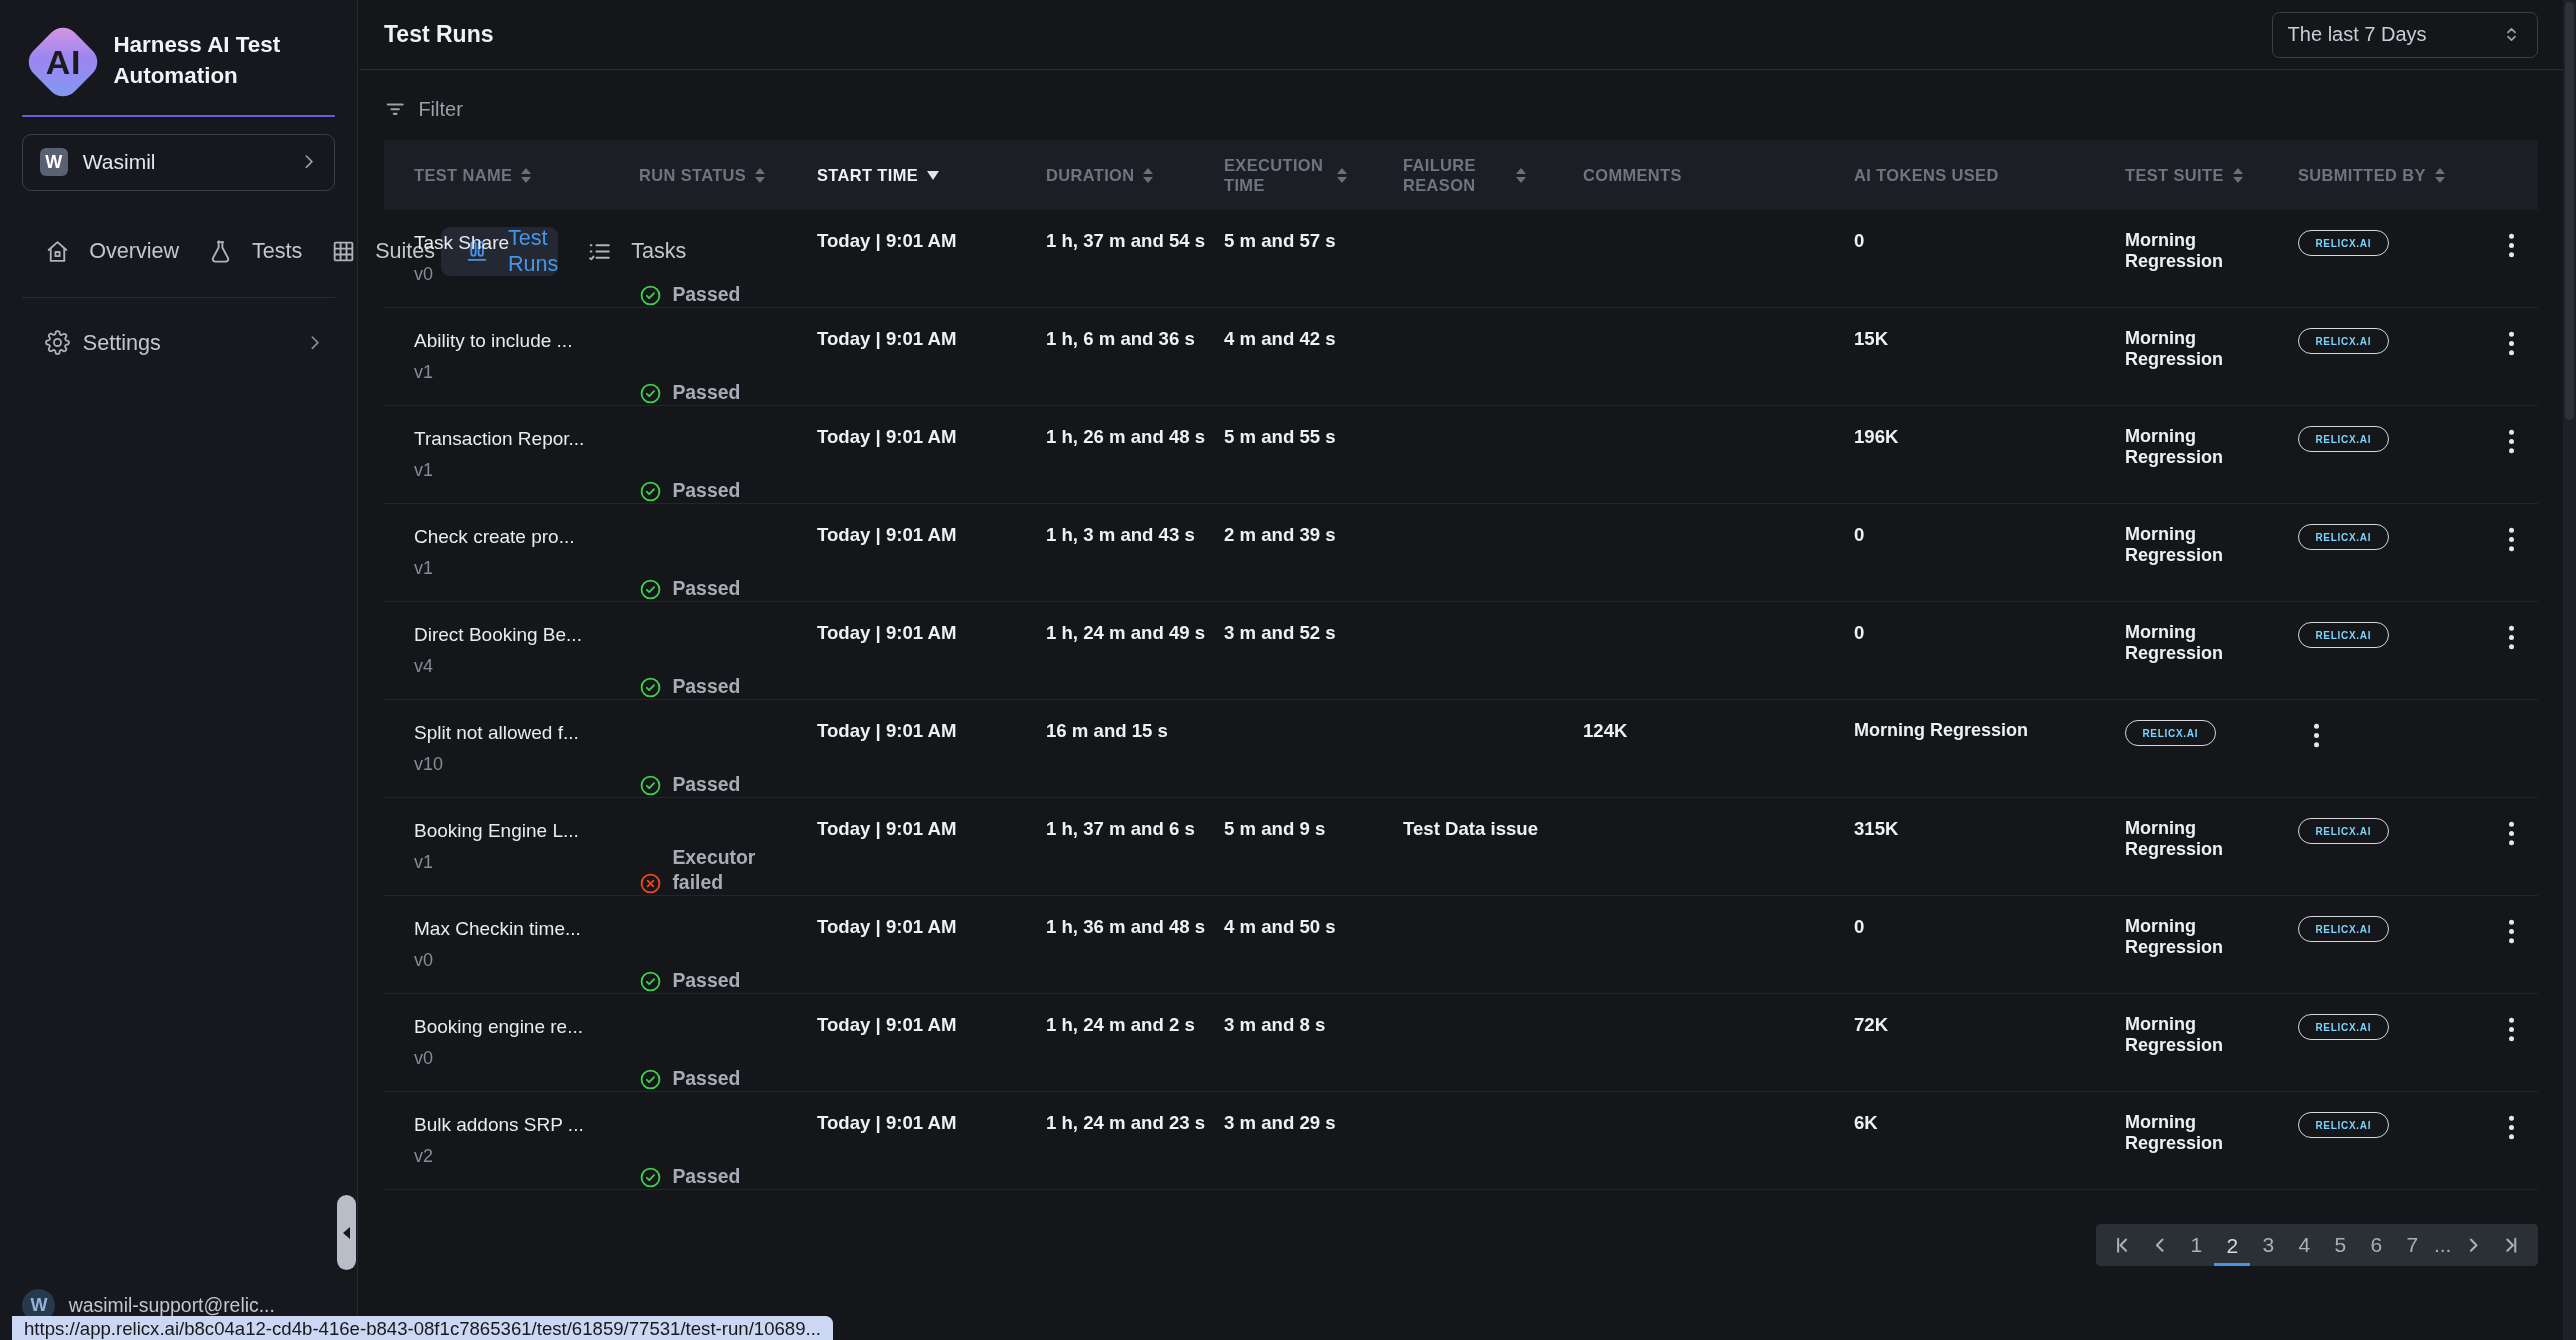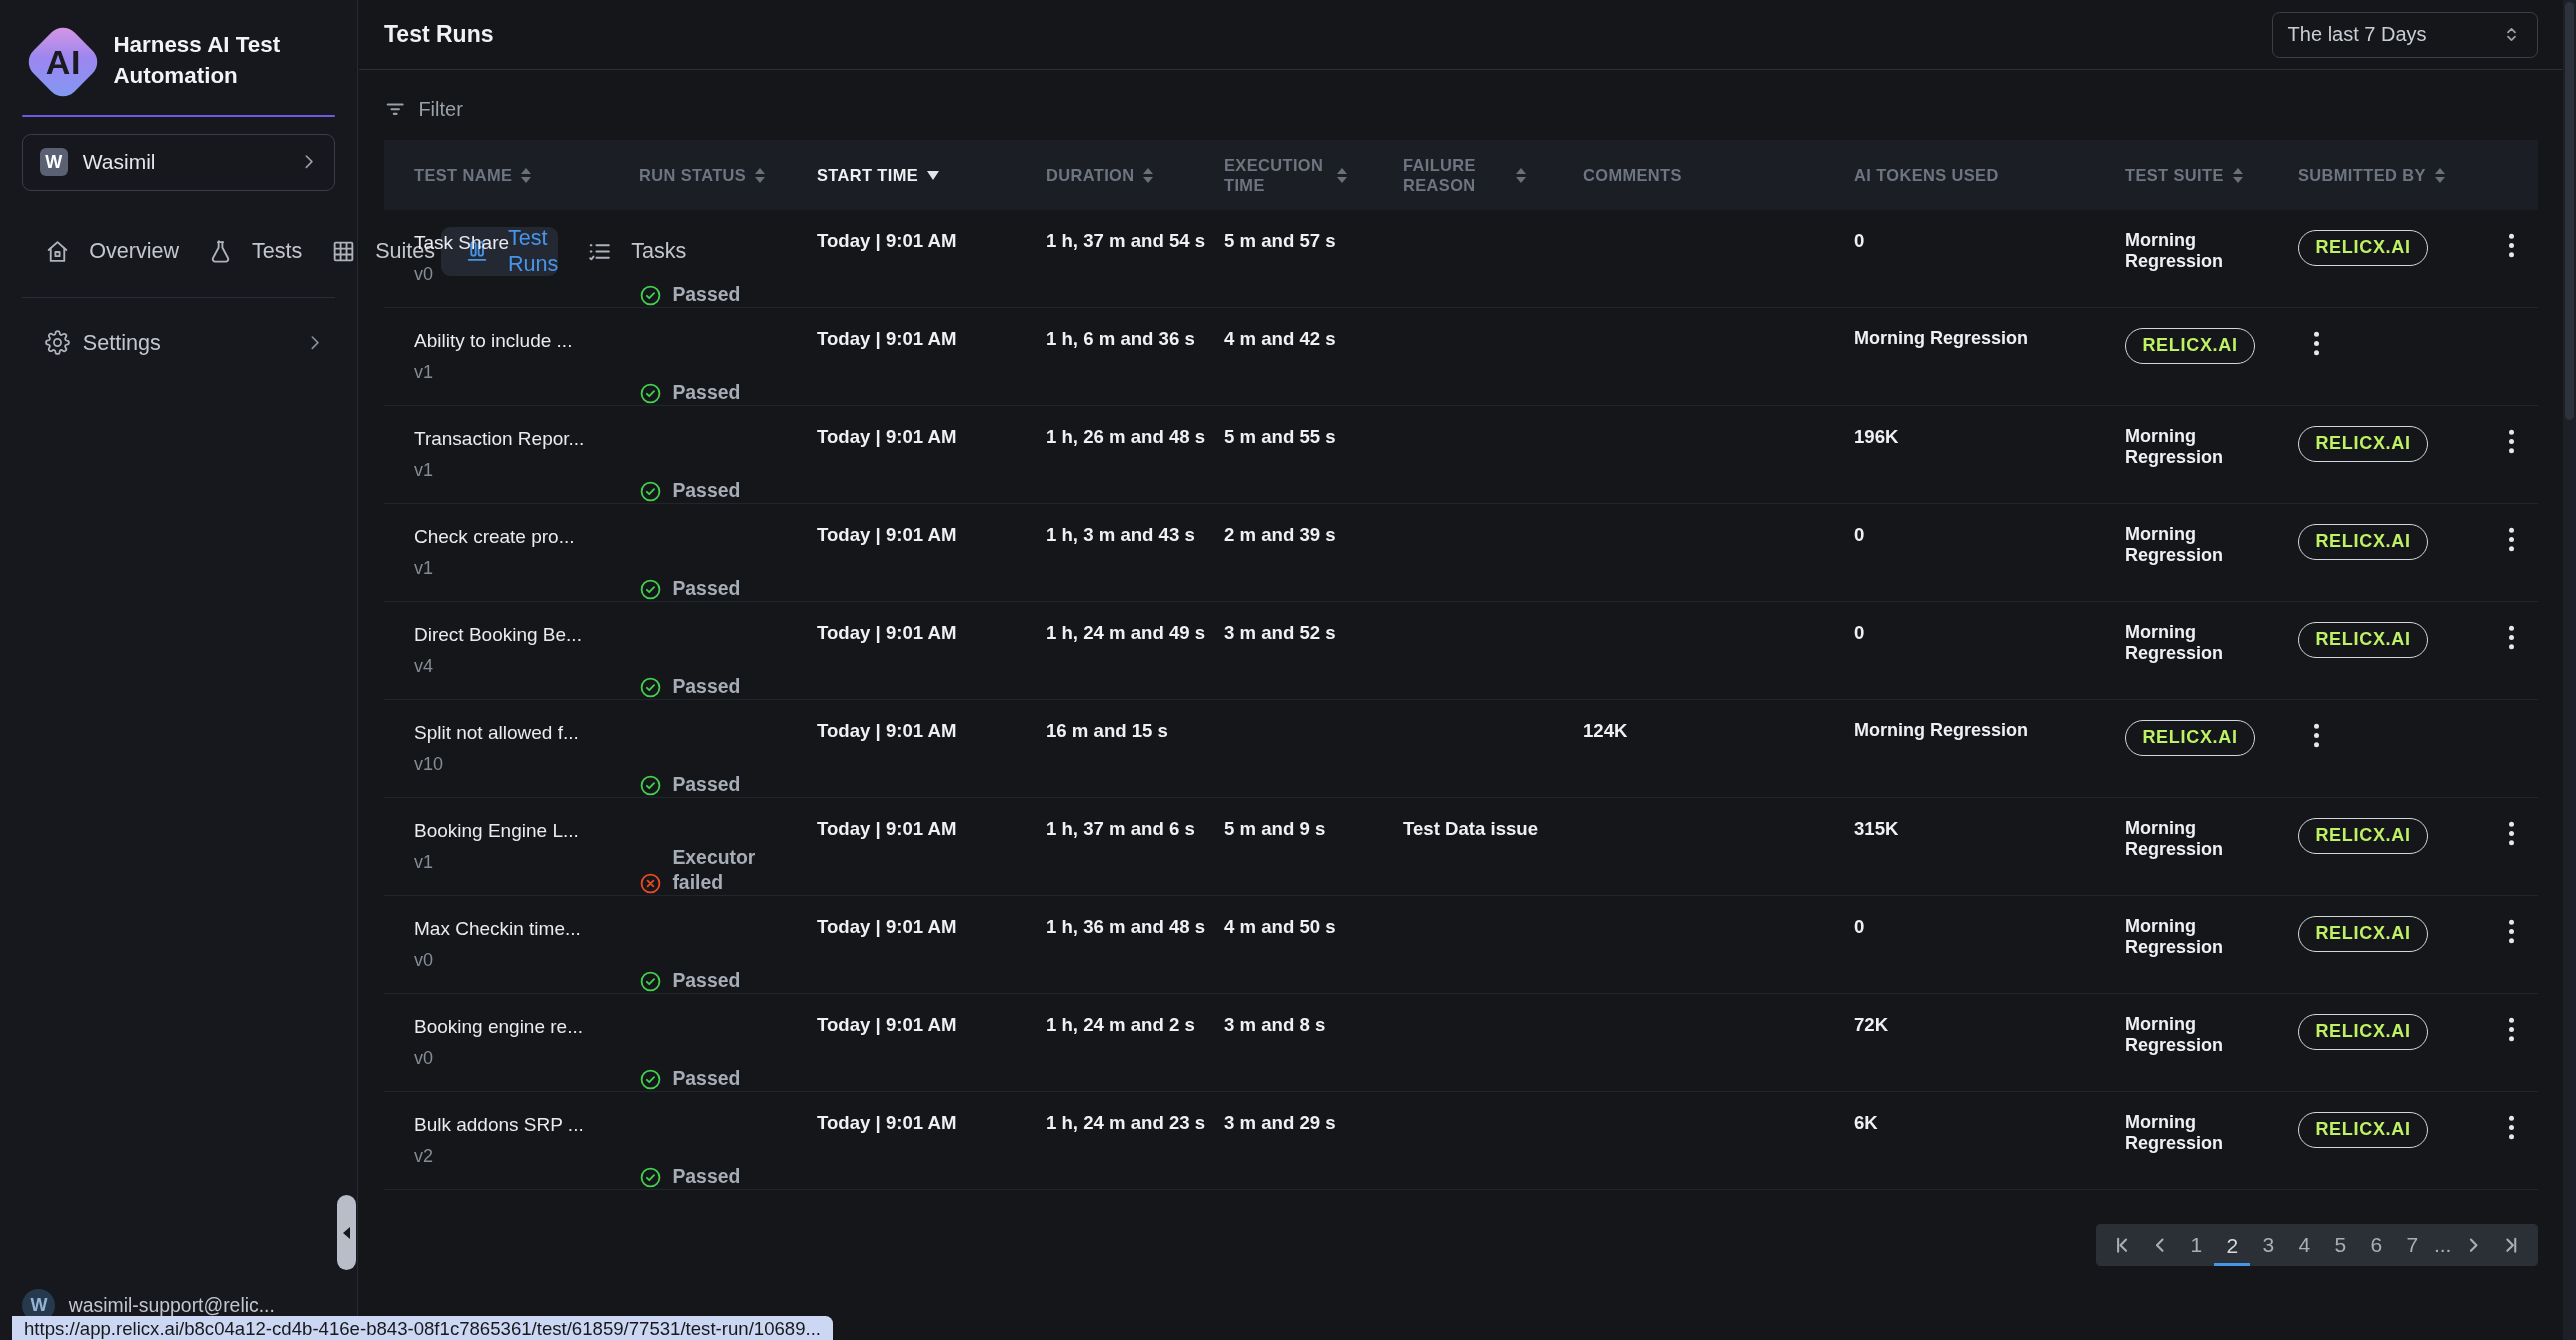--- a/index.html
+++ b/index.html
@@ -66,21 +66,21 @@
 
   .tr{height:98px;border-bottom:0.7px solid #22252b;cursor:pointer;}
   .td{padding-top:19.4px;font-size:18.6px;color:#eef0f3;}
   .t-name{font-size:19px;color:#e9ebee;line-height:25px;}
   .t-ver{margin-top:9px;font-size:18px;color:#868c96;}
   .status-cell{display:flex;align-items:flex-end;gap:10.4px;padding-right:15px;}
   .status-icon{flex:0 0 auto;margin-top:1.5px;}
   .status-label{font-size:19.4px;font-weight:600;color:#a7adb6;line-height:25px;max-width:112px;}
   .strong{font-weight:700;}
   .suite-cell{font-size:18px;font-weight:700;}
-  .badge{display:inline-block;border:1.5px solid var(--badge_border);border-radius:745px;padding:6.7px 16.4px;font-size:18px;font-weight:700;letter-spacing:0.7px;color:#bef264;}
+  .badge{display:inline-block;border:1.5px solid var(--badge_border);border-radius:745px;padding:6.7px 16.4px;font-size:10px;font-weight:700;letter-spacing:0.7px;color:#7dd3fc;}
   .kebab{background:none;border:none;cursor:pointer;color:#e5e7ea;padding:3px 7.5px;}
 
   .pagination{margin:34px 25px 0 auto;width:fit-content;display:flex;align-items:stretch;height:42px;background:var(--pagination_bg);border-radius:4.5px;padding:0 10.4px;}
   .pg-btn,.page{width:36px;display:flex;align-items:center;justify-content:center;background:none;border:none;color:#a9afb8;font-size:21px;cursor:pointer;}
   .page.active{color:#d6dade;border-bottom:3.7px solid var(--accent_blue);padding-top:3.7px;}
   .pg-ellipsis{width:25px;display:flex;align-items:center;justify-content:center;color:#a9afb8;font-size:21px;}
 
   .scrollbar{position:absolute;right:0;top:0;width:13.4px;height:100%;background:#1d2026;}
   .scroll-thumb{position:absolute;top:1.5px;left:2.2px;width:9px;height:418px;border-radius:4.5px;background:#2e323a;}
 
@@ -321,20 +321,21 @@
                 <path d="m8.2 12.3 2.5 2.5 5-5.2"></path>
               </svg>
             </span>
          <span class="status-label">Passed</span>
        </div>
        <div class="td strong">Today | 9:01 AM</div>
        <div class="td strong">1 h, 6 m and 36 s</div>
        <div class="td strong">4 m and 42 s</div>
        <div class="td strong"></div>
        <div class="td"></div>
+       <div class="td strong">15K</div>
        <div class="td suite-cell">Morning Regression</div>
        <div class="td">
          <span class="badge">RELICX.AI</span>
        </div>
        <div class="td">
          <button class="kebab">
            <svg class="icon-svg" width="21" height="25" viewBox="0 0 12 30" fill="currentColor">
                 <circle cx="6" cy="4" r="3"></circle>
                 <circle cx="6" cy="15" r="3"></circle>
                 <circle cx="6" cy="26" r="3"></circle>

